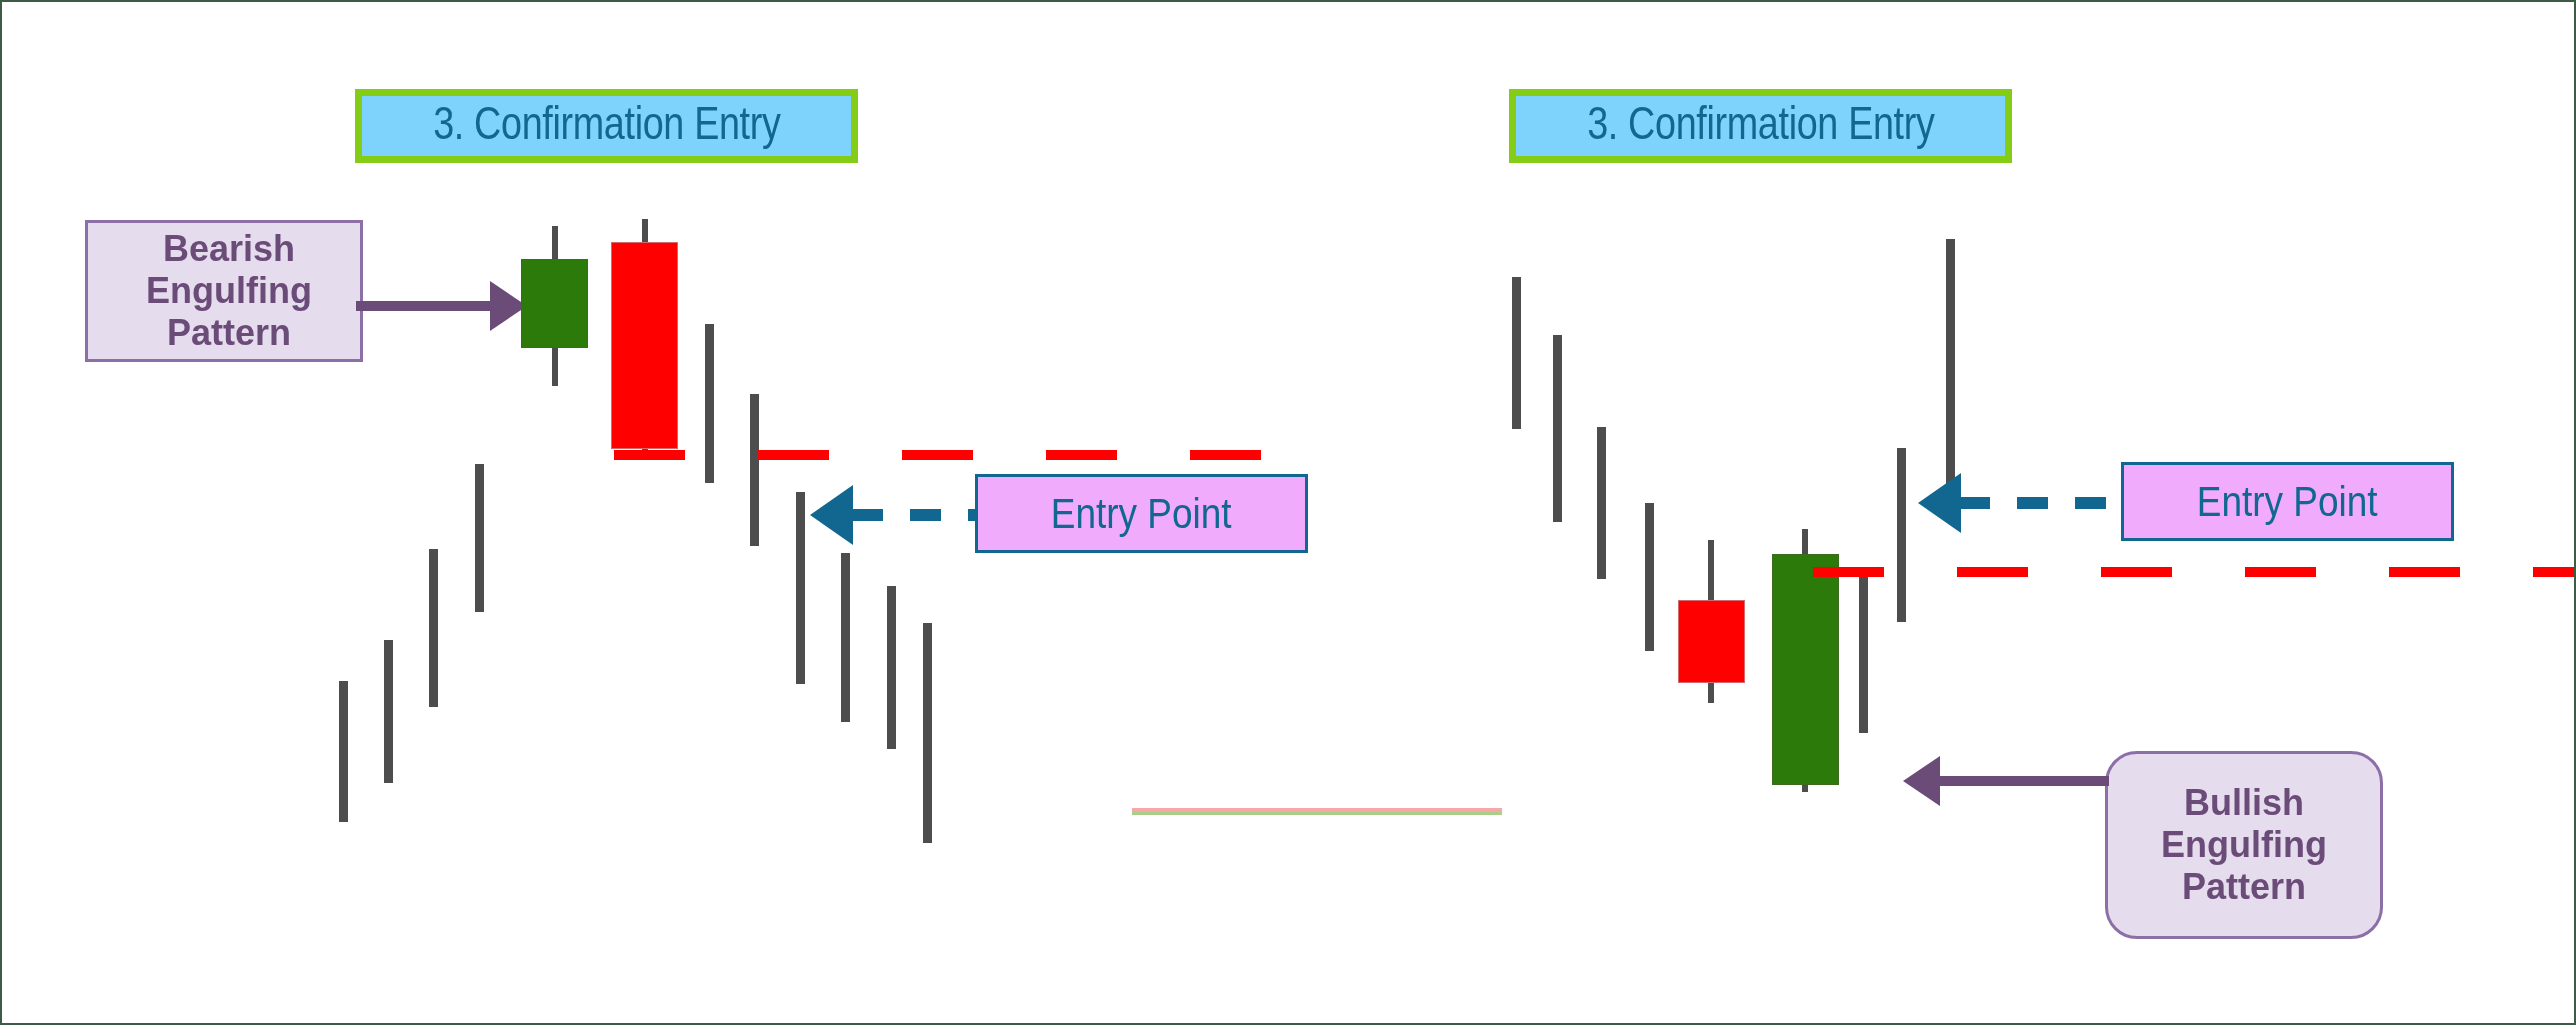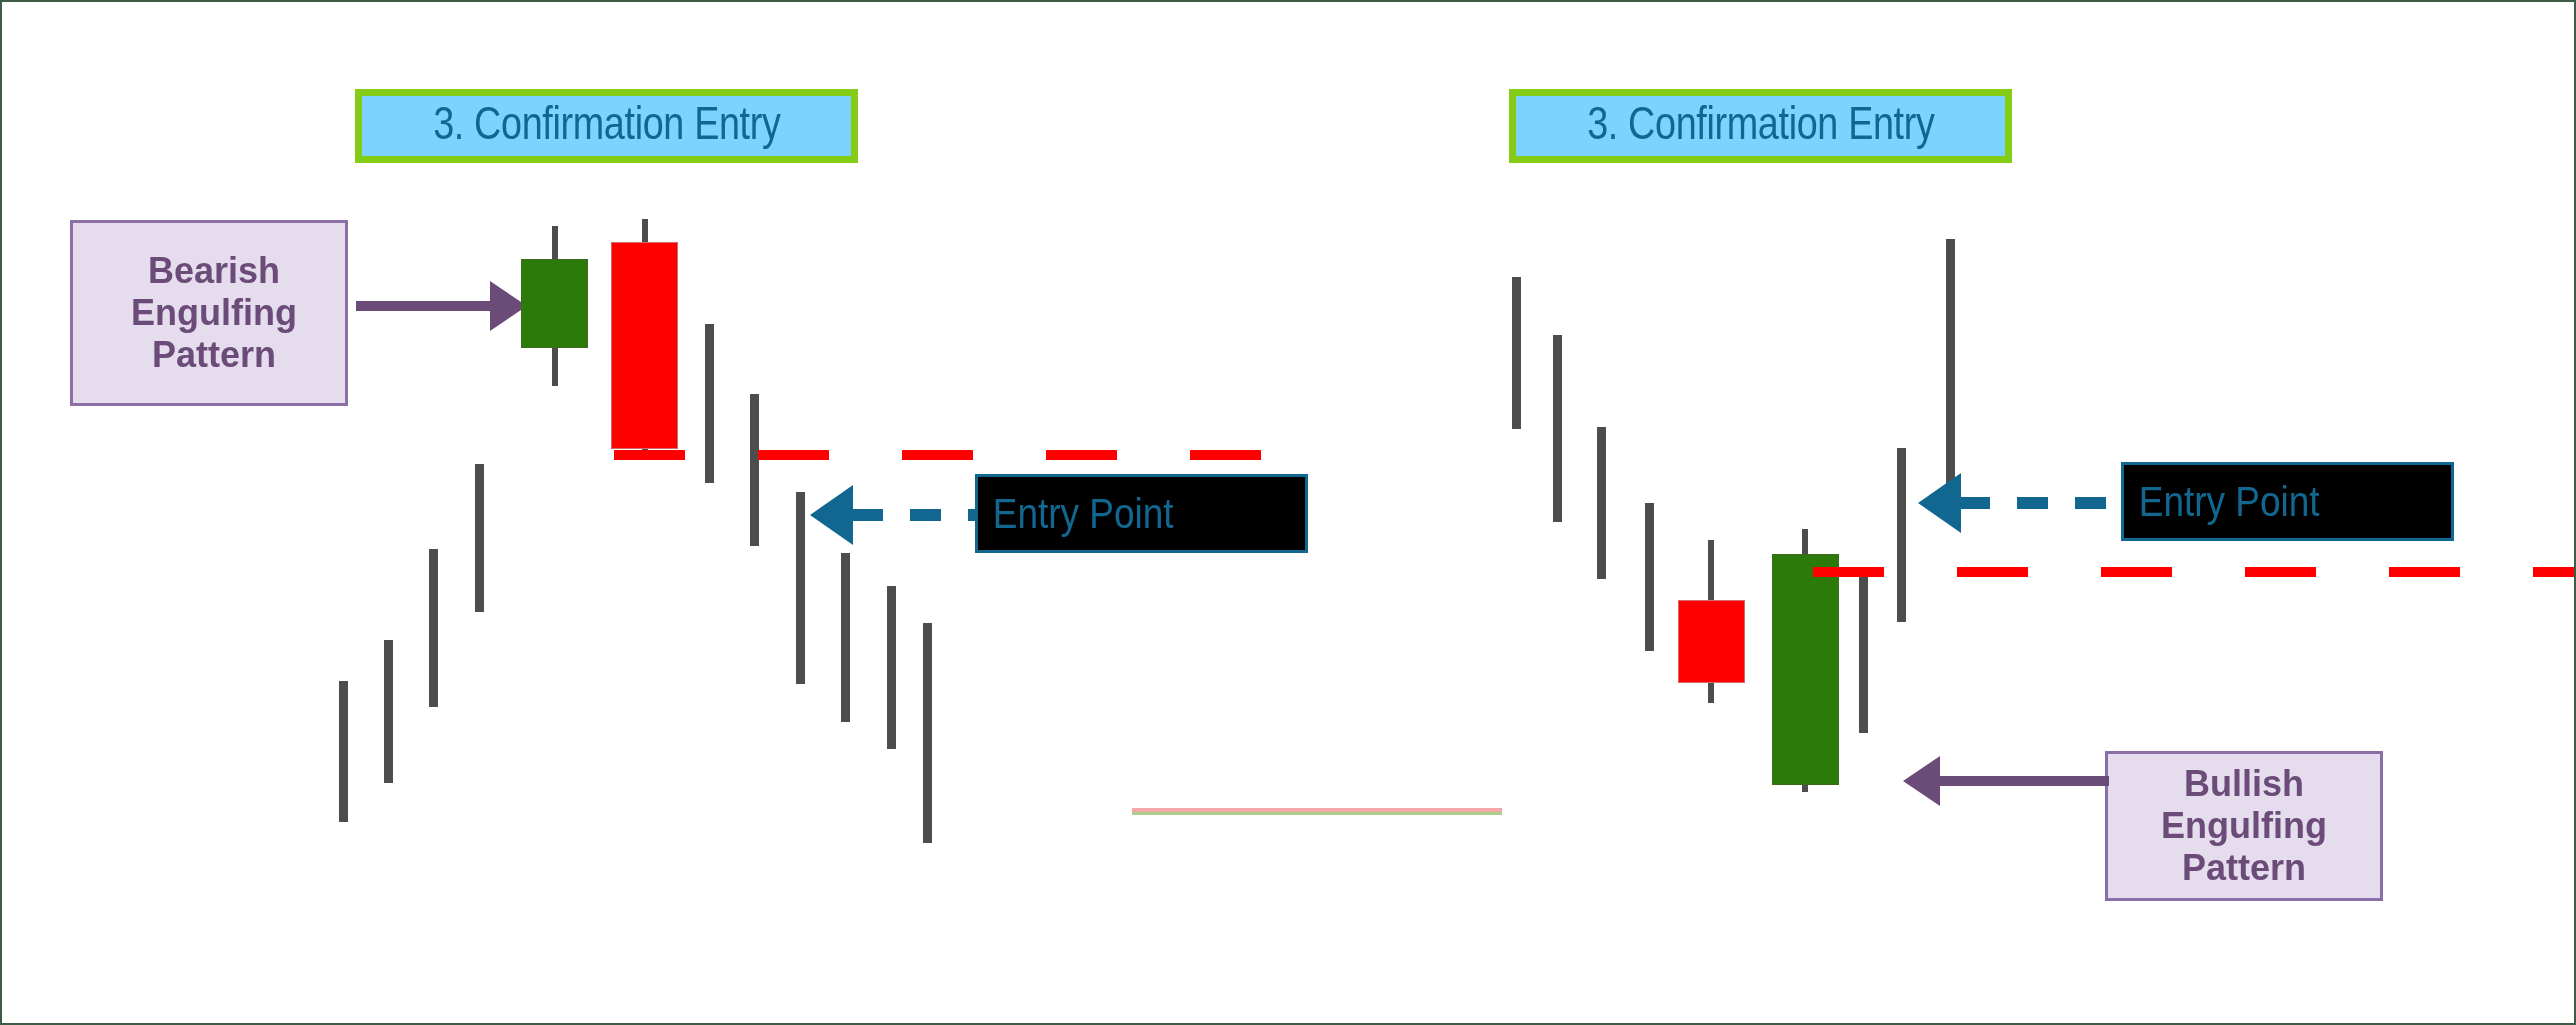--- a/index.html
+++ b/index.html
@@ -58,24 +58,24 @@
     line-height: 1.17;
     text-align: center;
     white-space: nowrap;
   }
 
   
   .entry-box {
     position: absolute;
     box-sizing: border-box;
     border: 3px solid #11678f;
-    background: #000000;
+    background: #f0abfc;
     display: flex;
     align-items: center;
-    justify-content: flex-start;
+    justify-content: center;
   }
   .entry-box .etext {
     font-family: "Liberation Sans Narrow", "Liberation Sans", sans-serif;
     font-size: 43px;
     font-weight: 400;
     color: #11678f;
     white-space: nowrap;
     transform: scaleX(0.86);
   }
 
@@ -209,21 +209,21 @@
 <body>
 
 <div id="canvas">
 
   <div>
 
     <div class="title-box" style="left:353px; top:87px; width:503px; height:74px;">
       <span class="title-text">3. Confirmation Entry</span>
     </div>
 
-    <div class="pattern-box" style="left:68px; top:218px; width:278px; height:186px;padding-left:16px;">
+    <div class="pattern-box" style="left:83px; top:218px; width:278px; height:142px;padding-left:16px;">
       <div class="pline">Bearish</div>
       <div class="pline">Engulfing</div>
       <div class="pline">Pattern</div>
     </div>
 
     <div class="arrow-purple-line" style="left:354px; top:299px; width:135px;"></div>
     <div class="arrow-purple-head right" style="left:488px; top:279px;"></div>
 
     <div class="hl-bar" style="left:337px; top:679px; width:9px; height:141px;"></div>
 
@@ -294,21 +294,21 @@
 
     <div class="red-level" style="left:1811px; top:565px; width:763px;"></div>
 
     <div class="arrow-teal-head" style="left:1916px; top:471px;"></div>
     <div class="arrow-teal-dash" style="left:1957px; top:495px; width:163px;"></div>
 
     <div class="entry-box" style="left:2119px; top:460px; width:333px; height:79px;">
       <span class="etext">Entry Point</span>
     </div>
 
-    <div class="pattern-box" style="left:2103px; top:749px; width:278px; height:150px;">
+    <div class="pattern-box" style="left:2103px; top:749px; width:278px; height:188px;border-radius:32px;">
       <div class="pline">Bullish</div>
       <div class="pline">Engulfing</div>
       <div class="pline">Pattern</div>
     </div>
 
     <div class="arrow-purple-line" style="left:1938px; top:774px; width:169px;"></div>
     <div class="arrow-purple-head left" style="left:1901px; top:754px;"></div>
   </div>
 
 </div>

